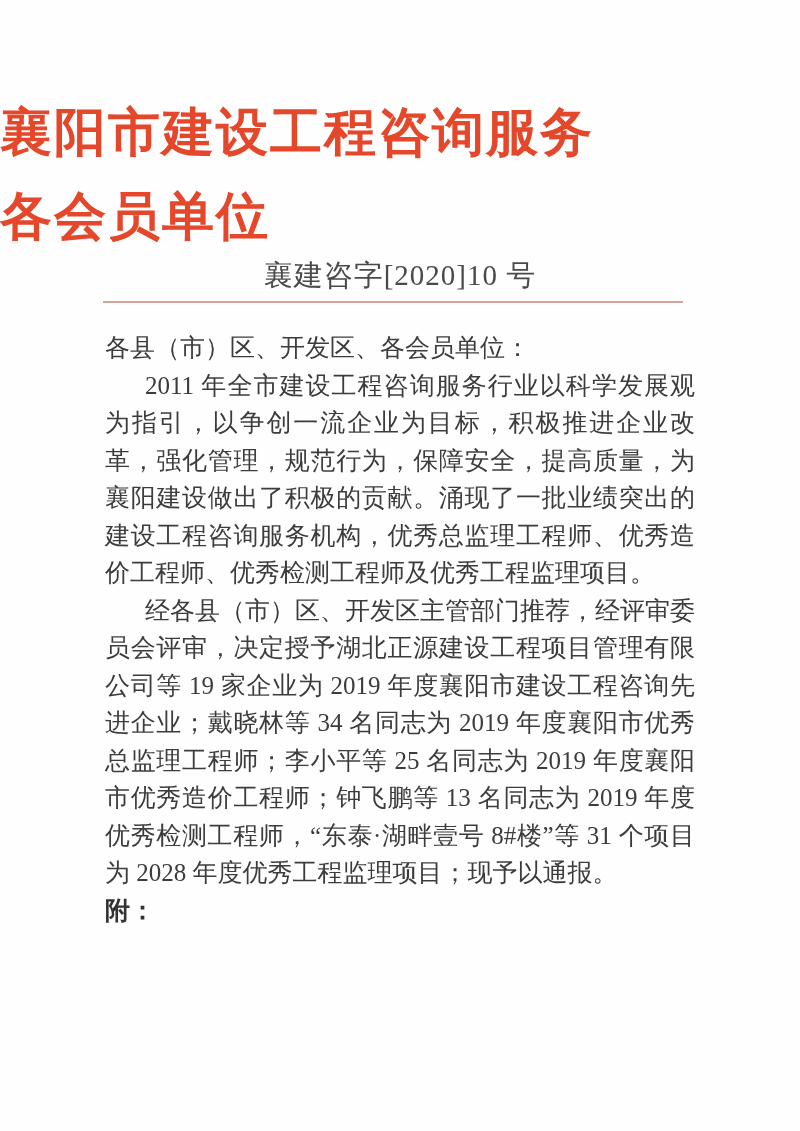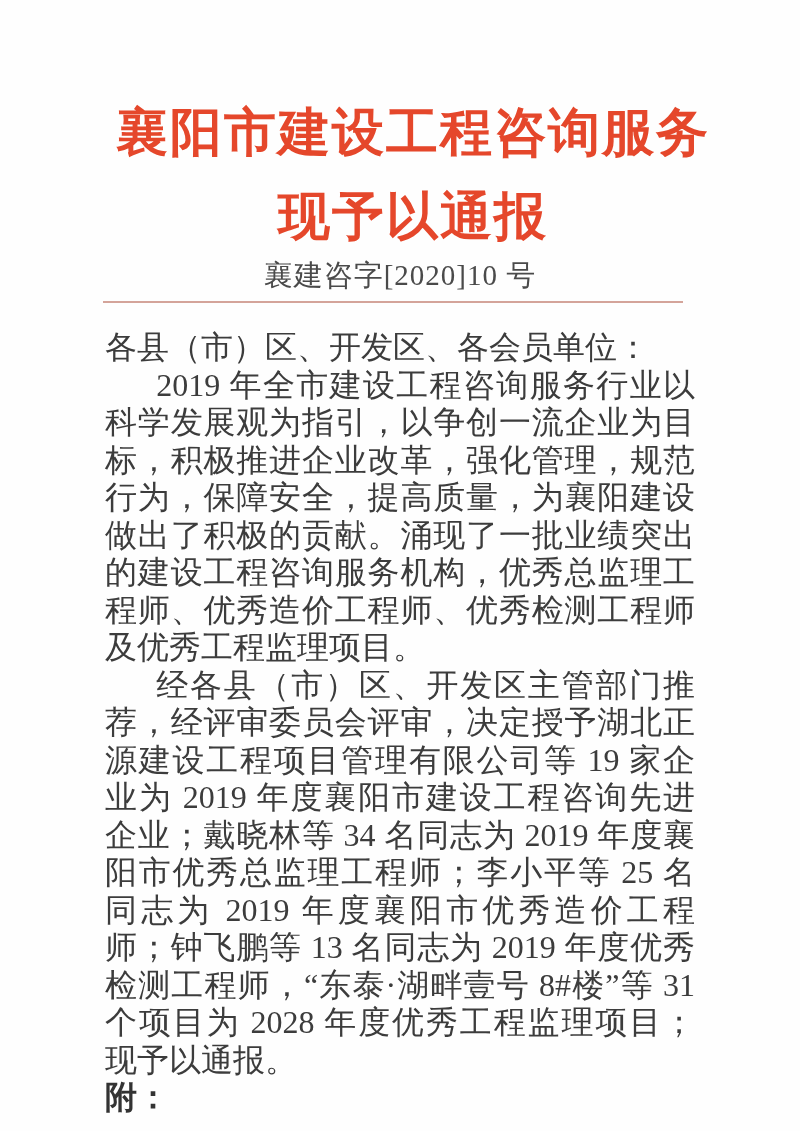--- a/index.html
+++ b/index.html
@@ -9,24 +9,22 @@
   }
   .page {
     position: relative;
     width: 800px;
     height: 1131px;
     background: #fefefe;
     overflow: hidden;
     font-family: "Liberation Serif", "DejaVu Serif", serif;
   }
   .org-title {
-    text-align: center;
     color: #e5472b;
     font-weight: bold;
-    margin-left: 26px;
   }
   .org-title-line1 {
     margin-top: 104px;
     font-size: 52px;
     line-height: 58px;
     letter-spacing: 2px;
   }
   .org-title-line2 {
     margin-top: 26px;
     font-size: 52px;
@@ -52,21 +50,21 @@
     width: 604px;
     text-align: center;
     font-size: 24px;
     line-height: 38px;
     font-weight: bold;
     color: #333333;
   }
   .doc-body {
     margin: 26px 105px 8px 105px;
     width: 590px;
-    font-size: 32px;
+    font-size: 25px;
     line-height: 37.5px;
     color: #3c3c3c;
     text-align: justify;
   }
   .doc-body p {
     margin: 0;
     padding: 0;
   }
   .doc-body p.indented {
     text-indent: 1.6em;
@@ -77,27 +75,27 @@
     color: #333333;
   }
 </style>
 </head>
 <body>
 
 <div class="page">
 
   <div class="org-title org-title-line1">襄阳市建设工程咨询服务</div>
 
-  <div class="org-title org-title-line2">现予以通报</div>
+  <div class="org-title org-title-line2">各会员单位</div>
 
   <div class="doc-number">襄建咨字[2020]10 号</div>
 
   <div class="red-rule"></div>
 
 
   <div class="doc-body">
     <p class="salutation">各县（市）区、开发区、各会员单位：</p>
-    <p class="indented">2019 年全市建设工程咨询服务行业以科学发展观为指引，以争创一流企业为目标，积极推进企业改革，强化管理，规范行为，保障安全，提高质量，为襄阳建设做出了积极的贡献。涌现了一批业绩突出的建设工程咨询服务机构，优秀总监理工程师、优秀造价工程师、优秀检测工程师及优秀工程监理项目。</p>
+    <p class="indented">2011 年全市建设工程咨询服务行业以科学发展观为指引，以争创一流企业为目标，积极推进企业改革，强化管理，规范行为，保障安全，提高质量，为襄阳建设做出了积极的贡献。涌现了一批业绩突出的建设工程咨询服务机构，优秀总监理工程师、优秀造价工程师、优秀检测工程师及优秀工程监理项目。</p>
     <p class="indented">经各县（市）区、开发区主管部门推荐，经评审委员会评审，决定授予湖北正源建设工程项目管理有限公司等 19 家企业为 2019 年度襄阳市建设工程咨询先进企业；戴晓林等 34 名同志为 2019 年度襄阳市优秀总监理工程师；李小平等 25 名同志为 2019 年度襄阳市优秀造价工程师；钟飞鹏等 13 名同志为 2019 年度优秀检测工程师，“东泰·湖畔壹号 8#楼”等 31 个项目为 2028 年度优秀工程监理项目；现予以通报。</p>
     <p class="attachment">附：</p>
   </div>
 
 </div>
 
 </body></html>

